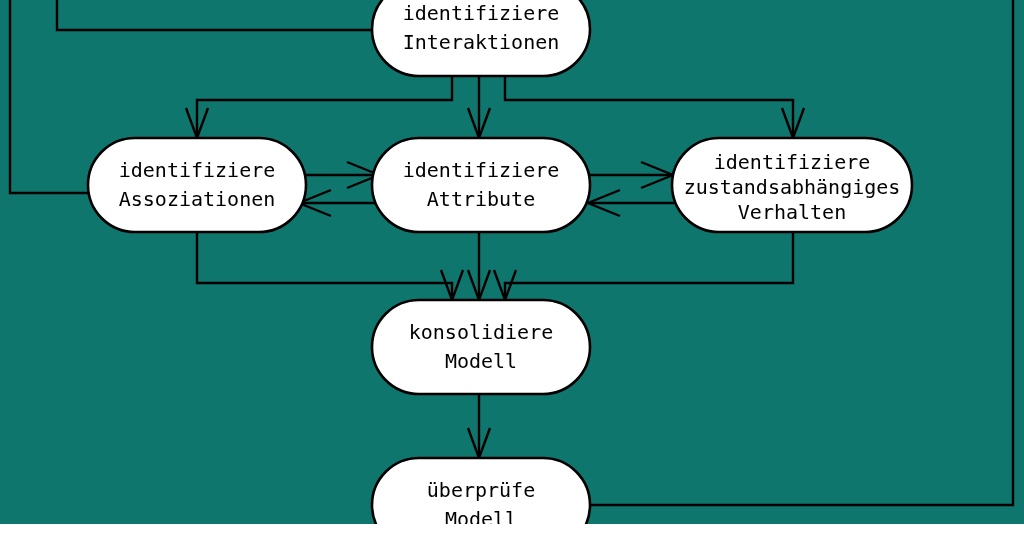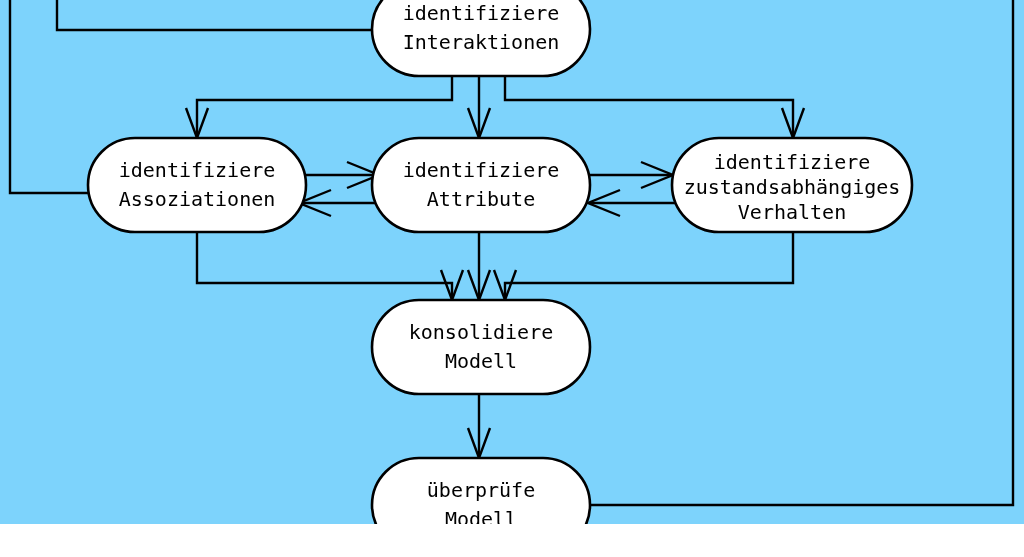--- a/index.html
+++ b/index.html
@@ -7,21 +7,21 @@
     padding: 0;
     background: #ffffff;
   }
   body {
     font-family: "DejaVu Sans Mono", "Liberation Mono", monospace;
   }
   #diagram-root {
     position: relative;
     width: 1024px;
     height: 524px;
-    background: #7dd3fc;
+    background: #0f766e;
     overflow: hidden;
   }
   #diagram-svg {
     position: absolute;
     top: 0;
     left: 0;
     width: 1024px;
     height: 557px;
     display: block;
   }

